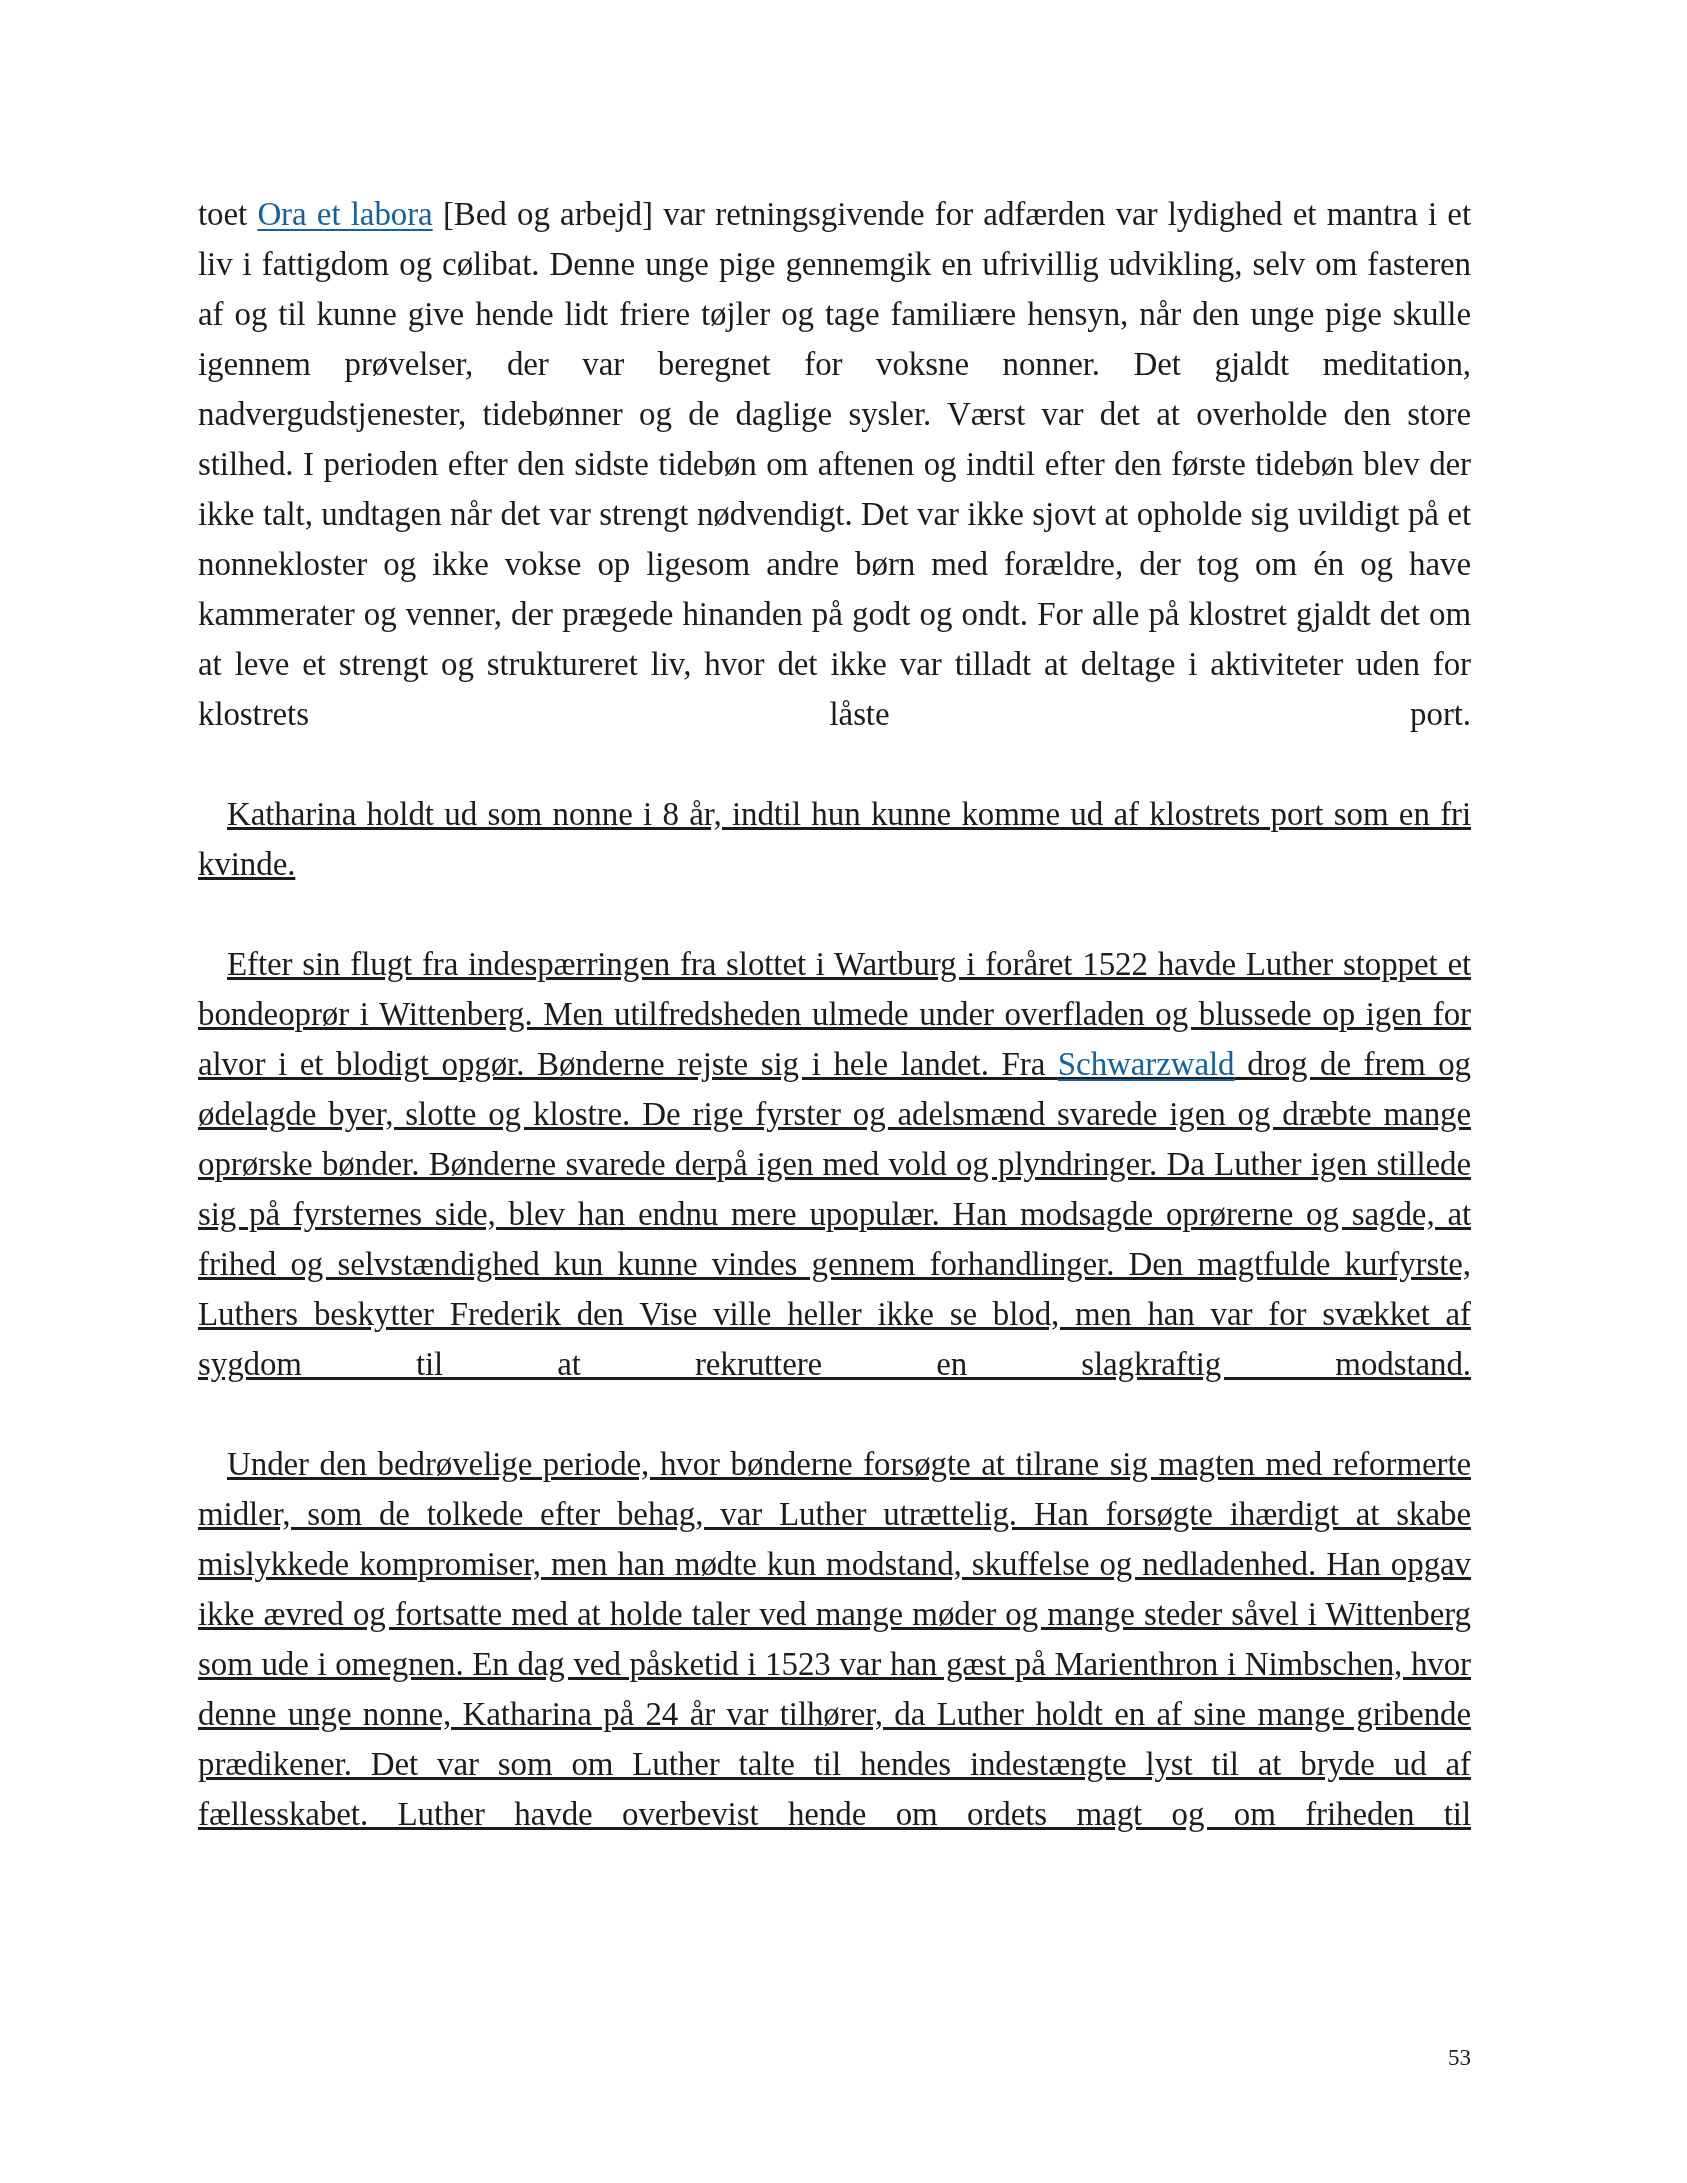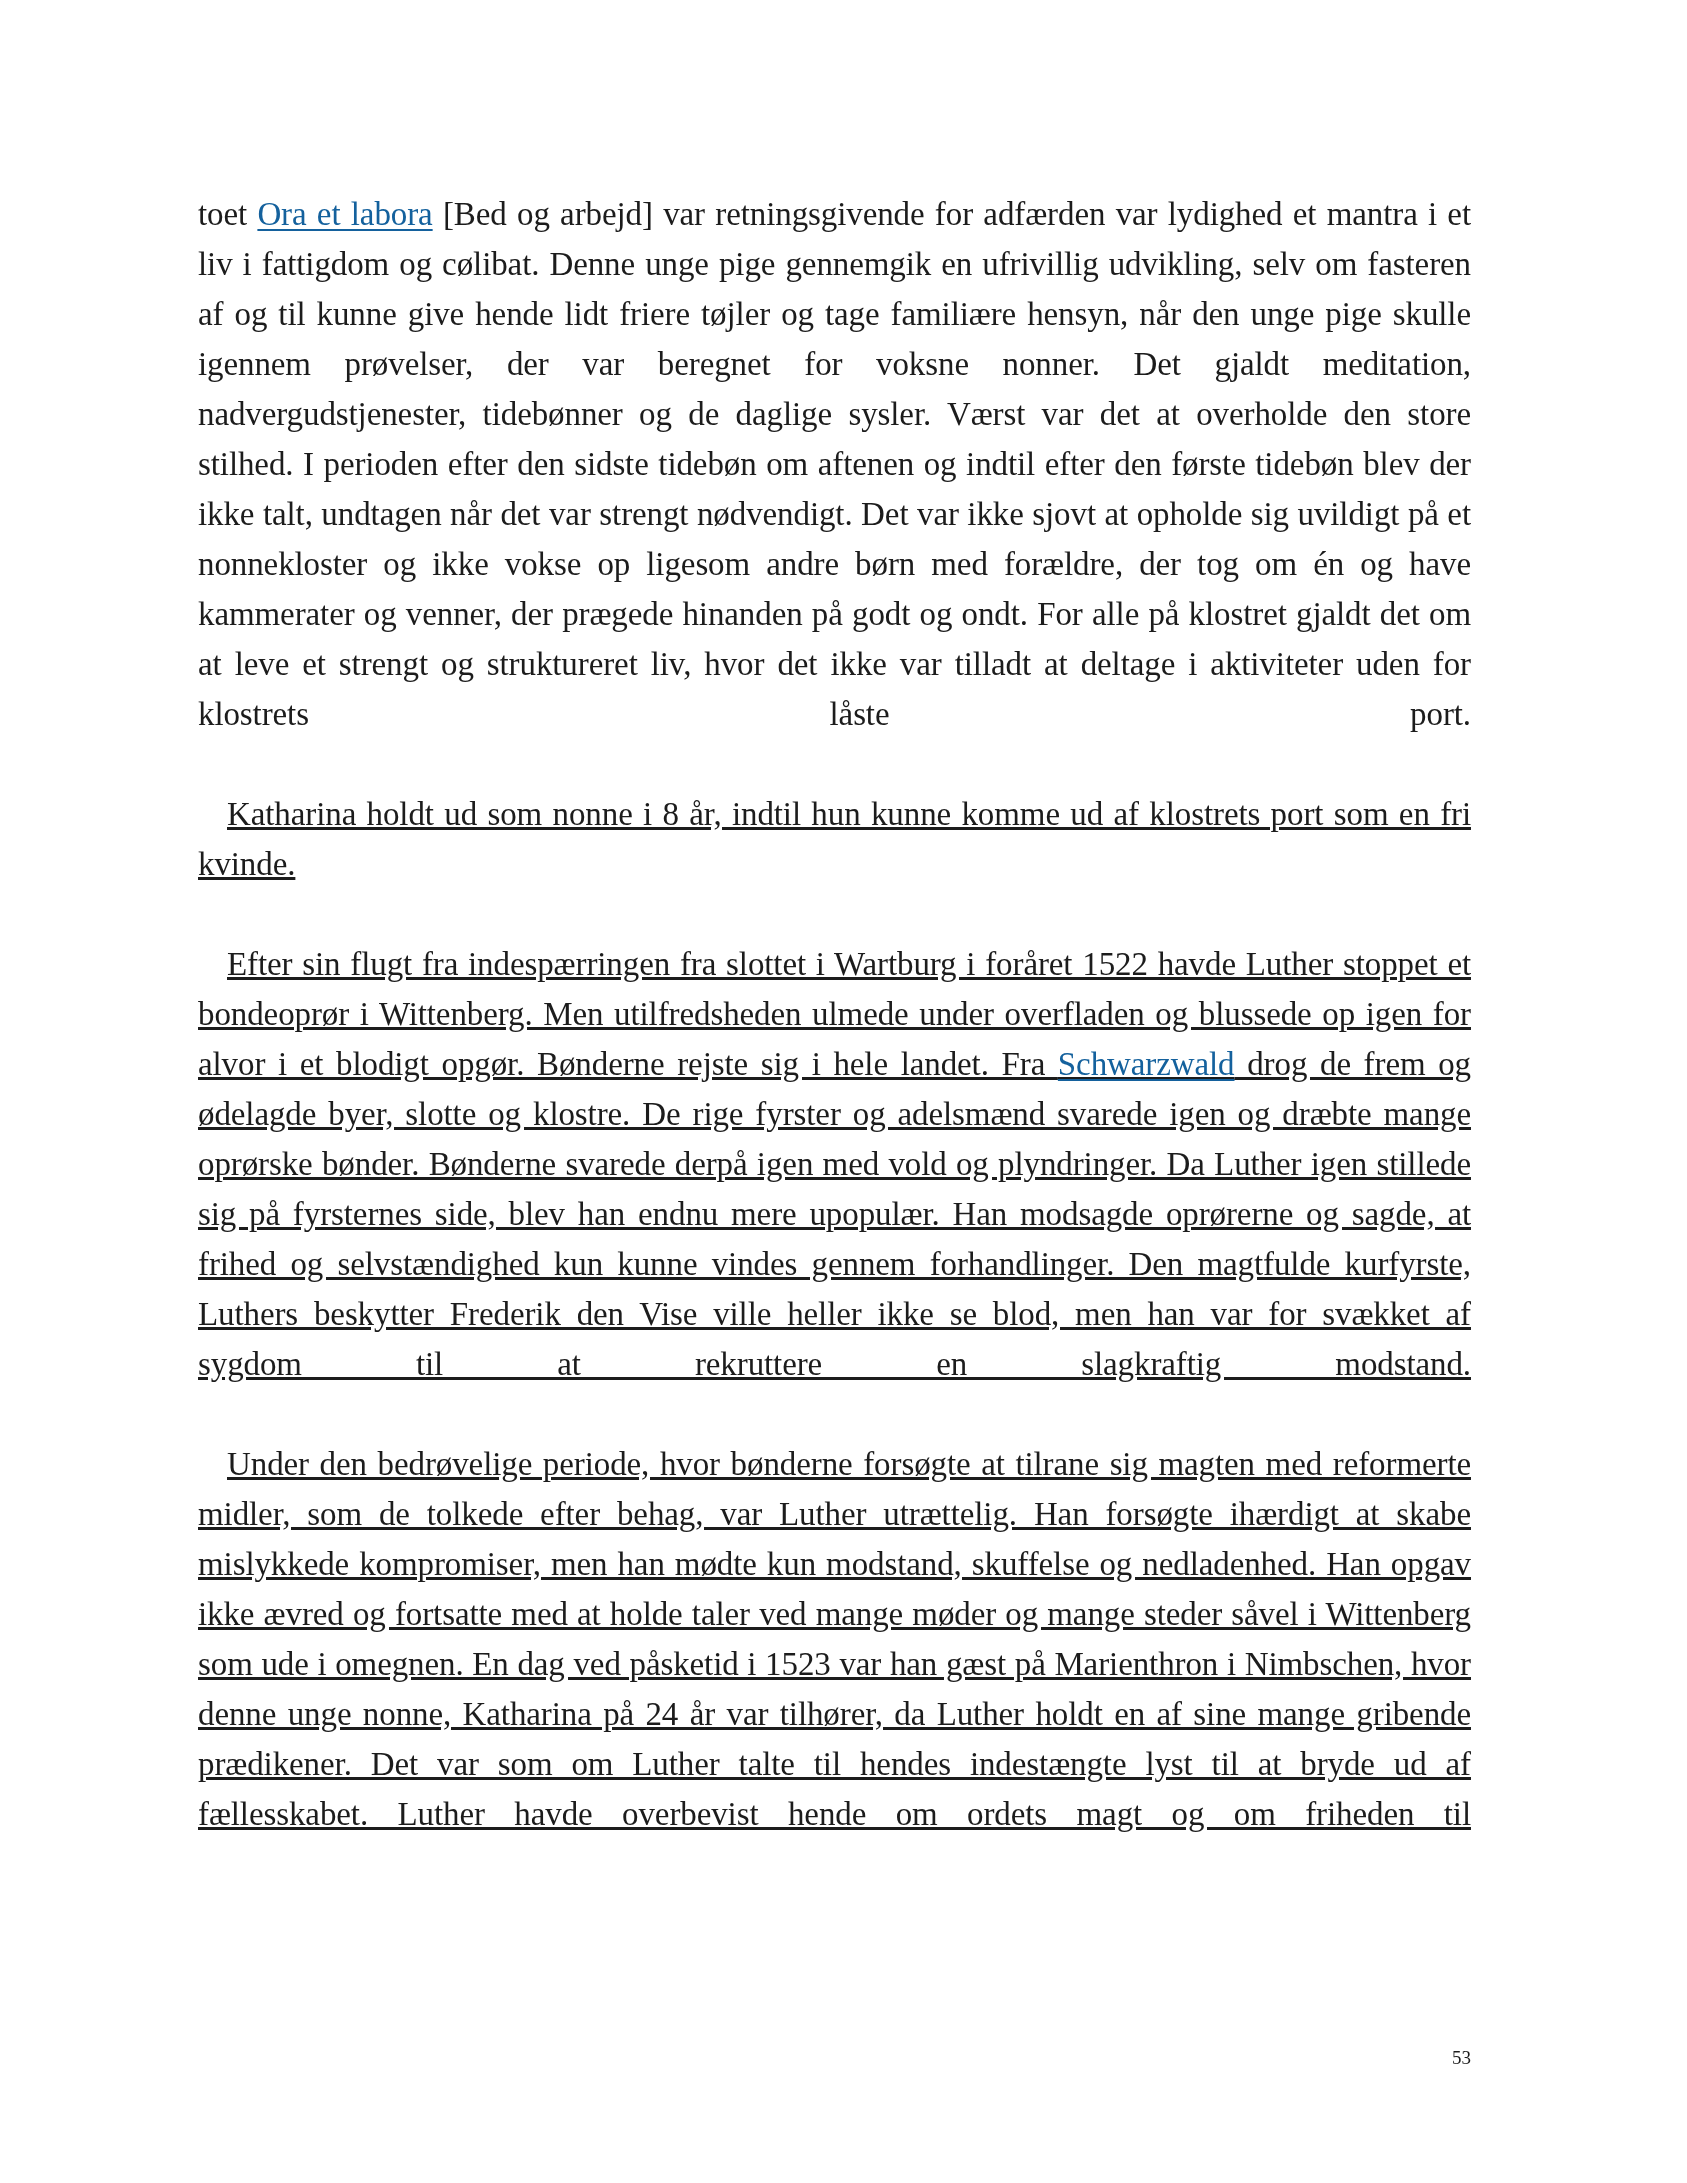--- a/index.html
+++ b/index.html
@@ -66,21 +66,21 @@
     text-underline-offset: 4px;
     text-decoration-color: #14619d;
   }
 
   .folio {
     position: absolute;
     left: 0;
     top: 2041px;
     width: 1471px;
     text-align: right;
-    font-size: 19px;
+    font-size: 23px;
     line-height: 33px;
     color: #1c1c1c;
     font-family: "Liberation Serif", "DejaVu Serif", serif;
   }
 </style>
 </head>
 <body>
 
 <div class="page">
 

